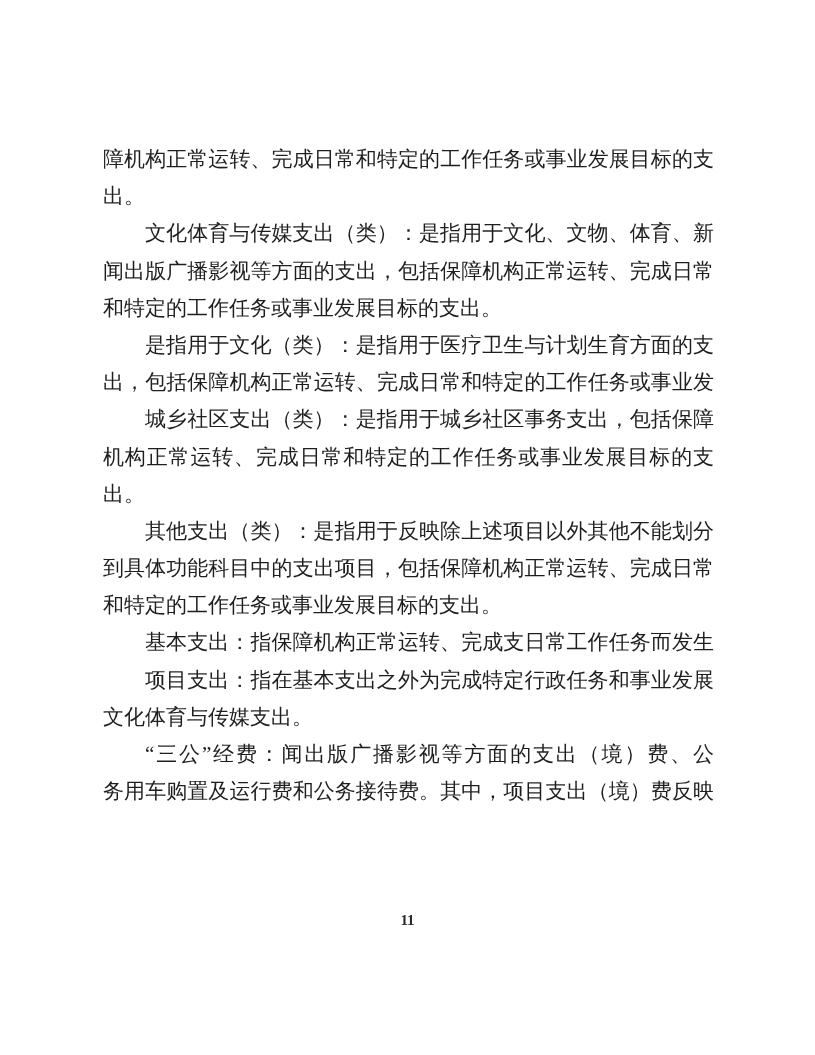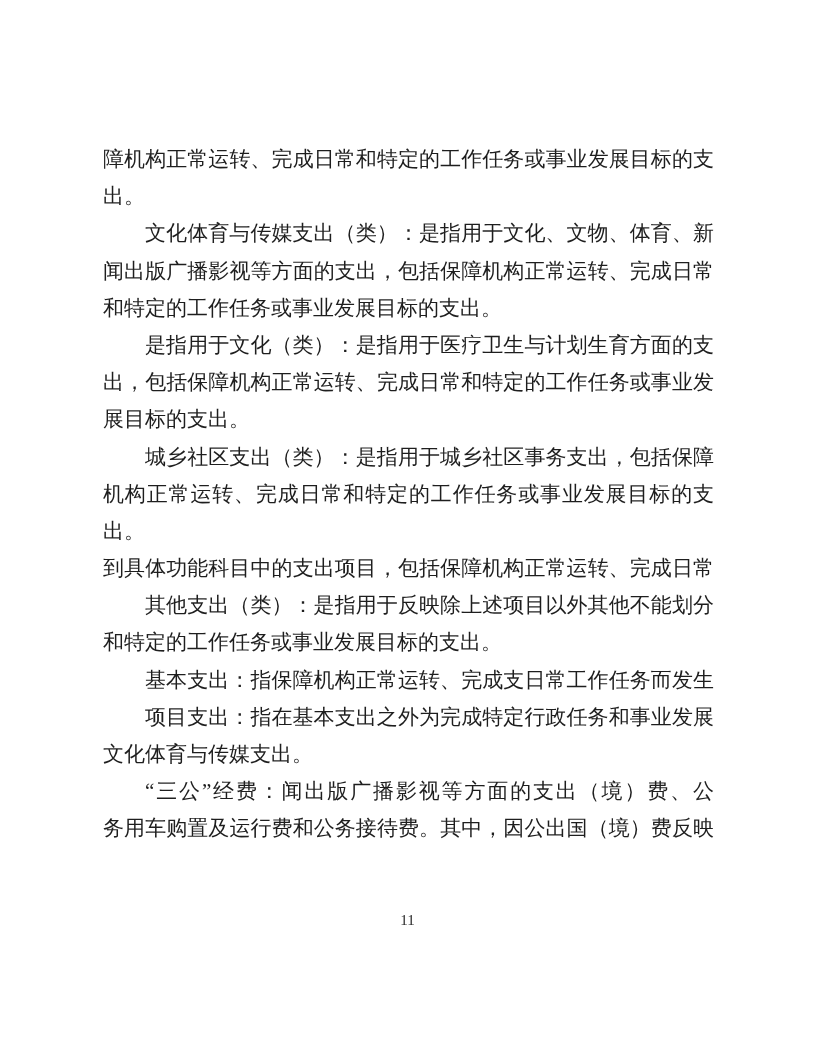--- a/index.html
+++ b/index.html
@@ -46,43 +46,43 @@
   }
   .page-footer {
     position: absolute;
     left: 0;
     top: 911px;
     width: 815px;
     text-align: center;
     color: #2a2a2a;
     font-size: 15px;
     line-height: 18px;
+    font-weight: bold;
   }
 </style>
 </head>
 <body>
 
 <div class="page">
   <main class="body-text">
       <div class="line fill">障机构正常运转、完成日常和特定的工作任务或事业发展目标的支</div>
       <div class="line">出。</div>
       <div class="line indent fill">文化体育与传媒支出（类）：是指用于文化、文物、体育、新</div>
       <div class="line fill">闻出版广播影视等方面的支出，包括保障机构正常运转、完成日常</div>
       <div class="line">和特定的工作任务或事业发展目标的支出。</div>
       <div class="line indent fill">是指用于文化（类）：是指用于医疗卫生与计划生育方面的支</div>
       <div class="line fill">出，包括保障机构正常运转、完成日常和特定的工作任务或事业发</div>
-      <div class="line">展目标的支出。</div>
       <div class="line indent fill">城乡社区支出（类）：是指用于城乡社区事务支出，包括保障</div>
       <div class="line fill">机构正常运转、完成日常和特定的工作任务或事业发展目标的支</div>
       <div class="line">出。</div>
+      <div class="line indent fill">其他支出（类）：是指用于反映除上述项目以外其他不能划分</div>
       <div class="line fill">到具体功能科目中的支出项目，包括保障机构正常运转、完成日常</div>
-      <div class="line indent fill">其他支出（类）：是指用于反映除上述项目以外其他不能划分</div>
       <div class="line">和特定的工作任务或事业发展目标的支出。</div>
       <div class="line indent fill">基本支出：指保障机构正常运转、完成支日常工作任务而发生</div>
       <div class="line indent fill">项目支出：指在基本支出之外为完成特定行政任务和事业发展</div>
       <div class="line">文化体育与传媒支出。</div>
       <div class="line indent fill">“三公”经费：闻出版广播影视等方面的支出（境）费、公</div>
-      <div class="line fill">务用车购置及运行费和公务接待费。其中，因公出国（境）费反映</div>
+      <div class="line fill">务用车购置及运行费和公务接待费。其中，项目支出（境）费反映</div>
     </main>
   <footer class="page-footer">
     <span>11</span>
   </footer>
 </div>
 
 </body></html>

